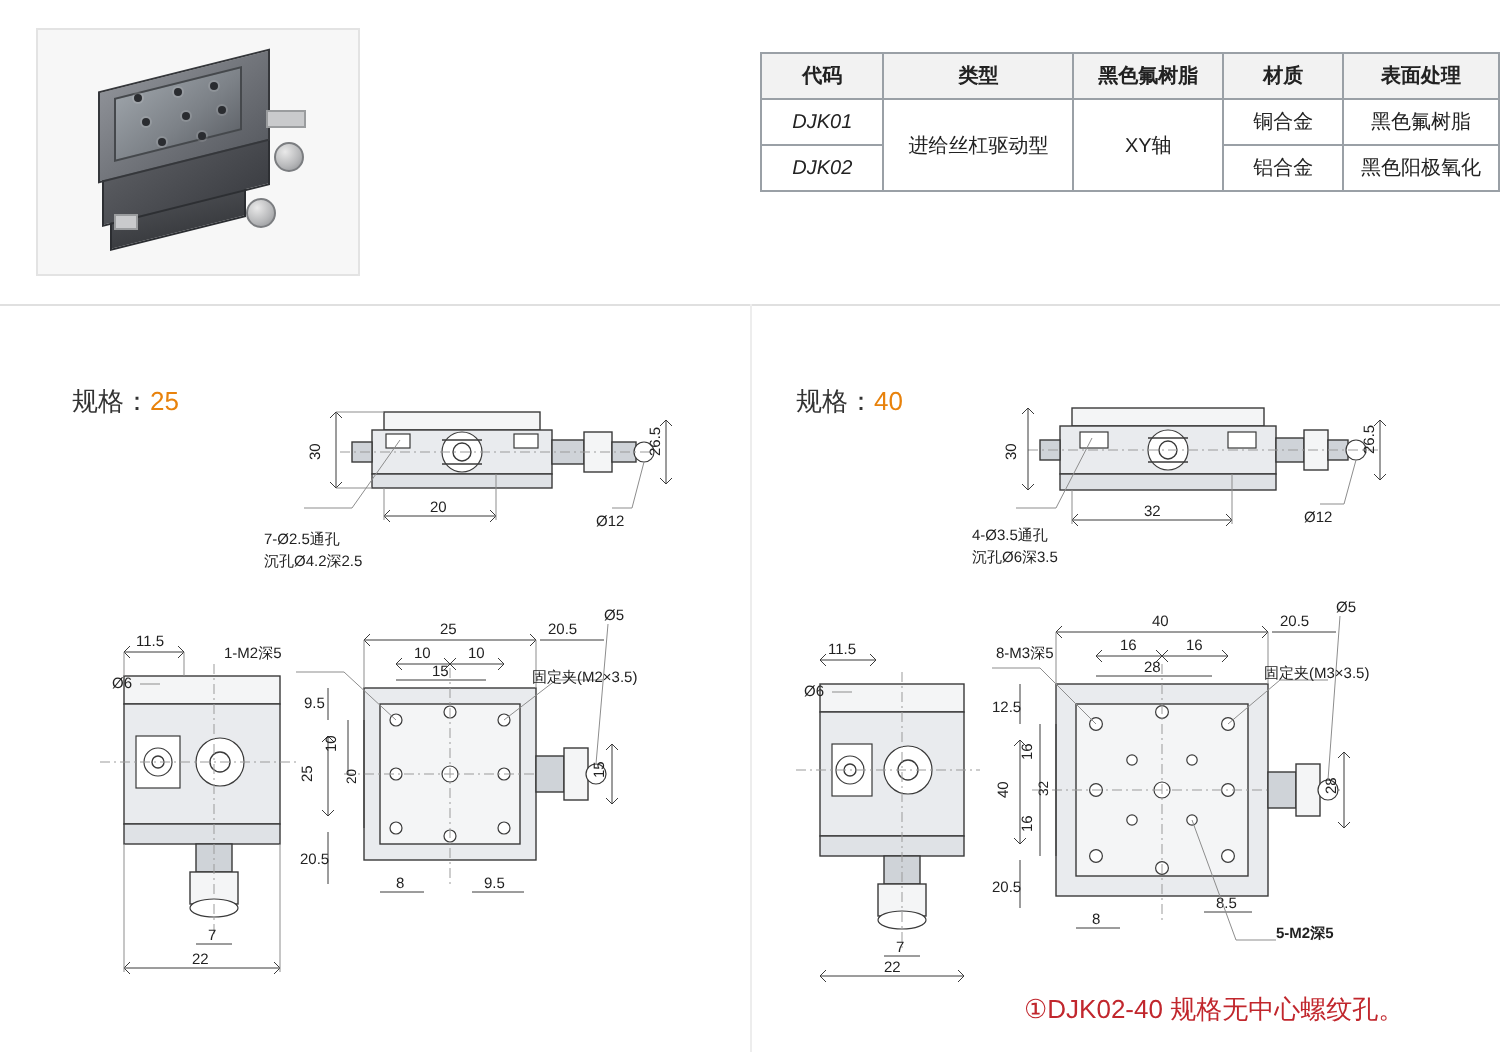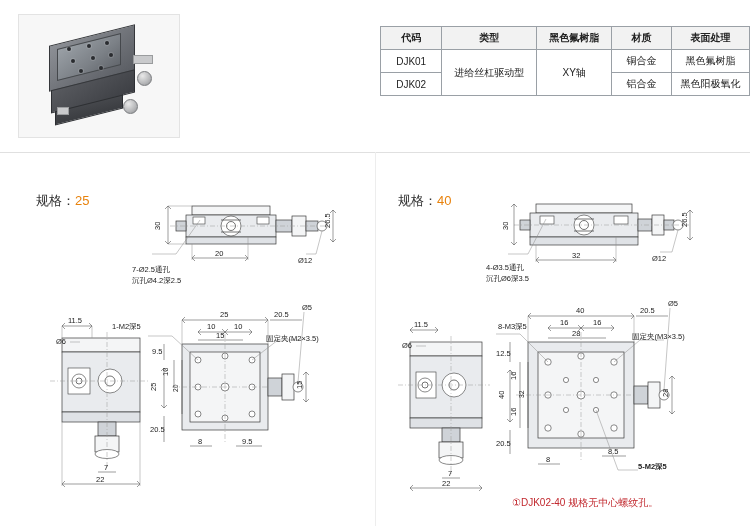--- a/index.html
+++ b/index.html
@@ -57,34 +57,34 @@
   .spec-table td,.spec-table th{
     border:1px solid #9aa0a6;
     font-size:10px;
     text-align:center;
     padding:0 6px;
     height:22px;
     font-weight:normal;
     color:#222;
   }
   .spec-table thead td{background:#f2f2f2;font-weight:bold;}
-  .code-cell{color:#e8820c;font-weight:bold;}
+  .code-cell{color:#e8820c;font-weight:bold;font-style:italic;}
 
   
   .divider{position:absolute;left:0;top:152px;width:750px;height:1px;background:#e0e0e0;}
   .vdivider{position:absolute;left:375px;top:152px;width:1px;height:374px;background:#ededed;}
 
   
   .spec-label{position:absolute;font-size:13px;color:#333;}
   .spec-label b{color:#e8820c;font-weight:normal;}
 
   
   .dw{position:absolute;}
   .note{position:absolute;font-size:7.5px;color:#222;white-space:nowrap;}
-  .note-red{position:absolute;font-size:10px;color:#c1272d;white-space:nowrap;}
+  .note-red{position:absolute;font-size:13px;color:#c1272d;white-space:nowrap;}
   svg{display:block;overflow:visible;}
   .ln{stroke:#3a3a3a;stroke-width:.7;fill:none;}
   .ln-l{stroke:#8d8d8d;stroke-width:.5;fill:none;}
   .dim{stroke:#3a3a3a;stroke-width:.5;fill:none;}
   .cl{stroke:#9b9b9b;stroke-width:.5;fill:none;stroke-dasharray:5 2 1 2;}
   .fillA{fill:#e9ebee;stroke:#3a3a3a;stroke-width:.7;}
   .fillB{fill:#dfe2e6;stroke:#3a3a3a;stroke-width:.7;}
   .fillC{fill:#f4f5f6;stroke:#3a3a3a;stroke-width:.7;}
   .fillD{fill:#cfd3d8;stroke:#3a3a3a;stroke-width:.7;}
   .hl{fill:#ffffff;stroke:#3a3a3a;stroke-width:.6;}

